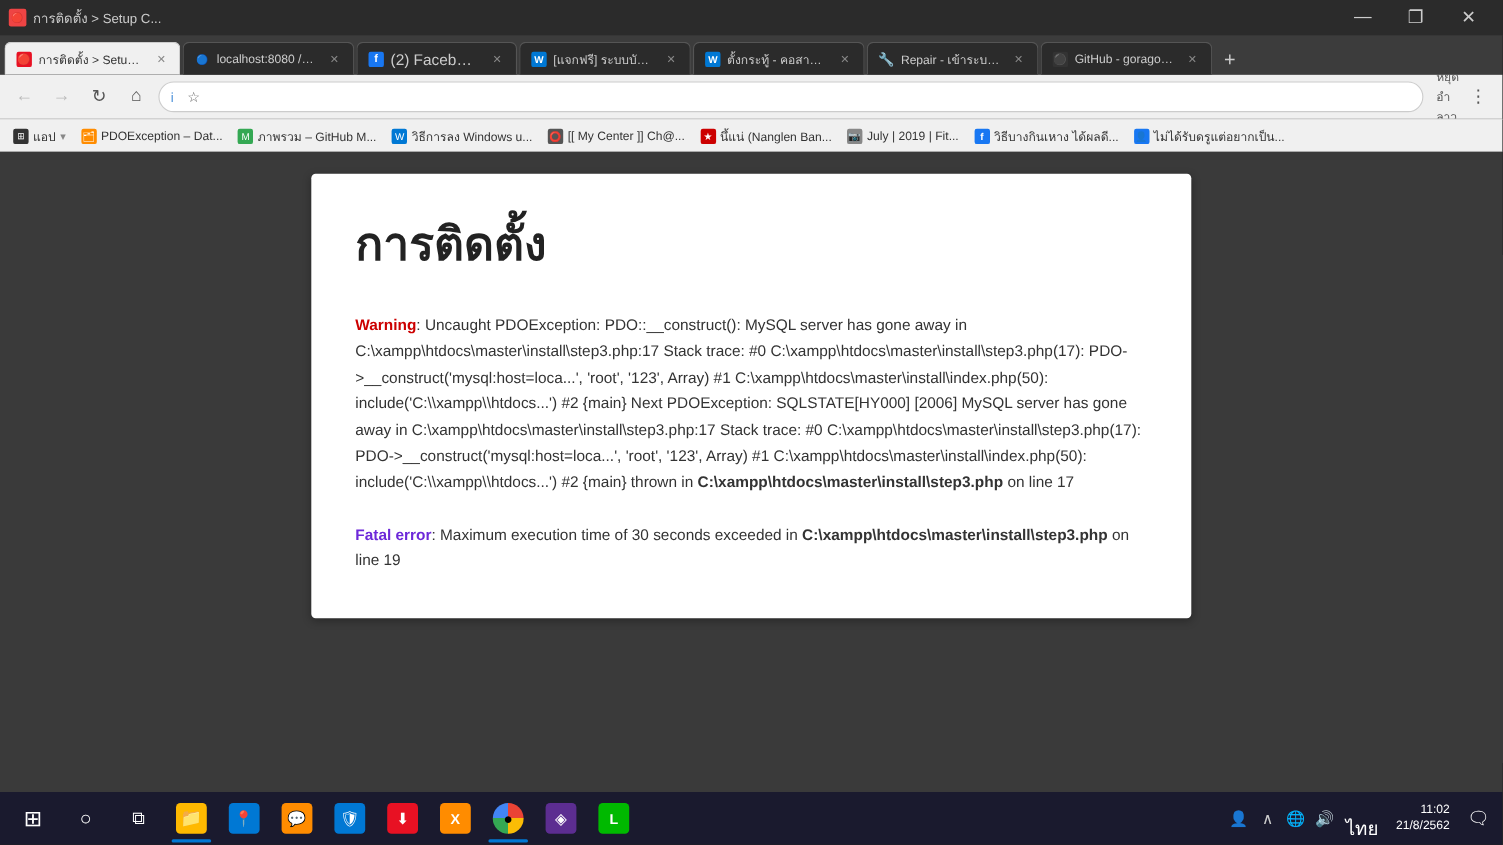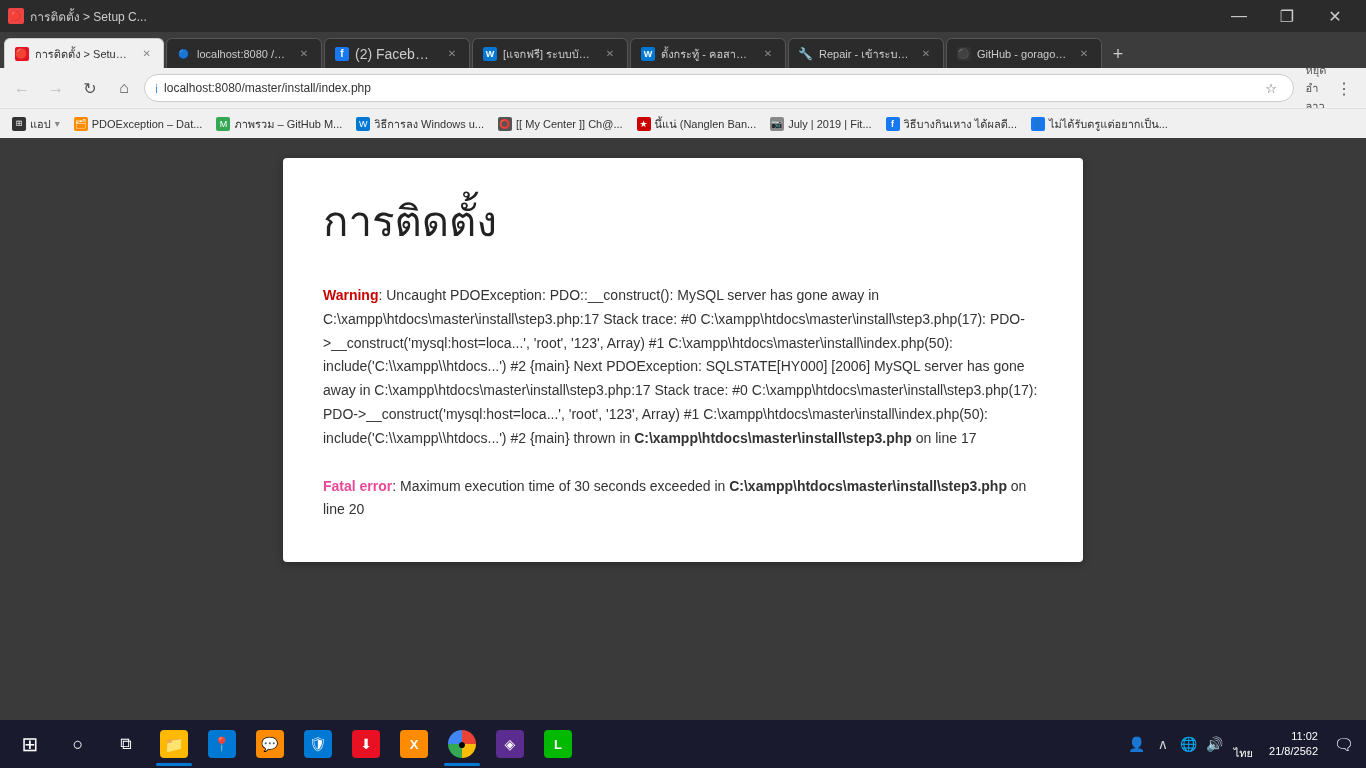--- a/index.html
+++ b/index.html
@@ -131,32 +131,32 @@
     .white-card {
       background: white;
       border-radius: 4px;
       padding: 30px 40px 40px 40px;
       max-width: 800px;
       width: 100%;
       box-shadow: 0 2px 8px rgba(0,0,0,0.3);
     }
     .page-heading {
       font-size: 42px;
-      font-weight: normal;
+      font-weight: bold;
       color: #222;
       margin-bottom: 30px;
       font-family: 'Tahoma', sans-serif;
     }
     .error-block {
       font-size: 14px;
       line-height: 1.7;
       color: #333;
     }
     .error-label-warning { color: #cc0000; font-weight: bold; }
-    .error-label-fatal { color: #ec4899; font-weight: bold; }
+    .error-label-fatal { color: #6d28d9; font-weight: bold; }
     .error-path { font-weight: bold; color: #333; }
     .error-line-bold { font-weight: normal; }
     .fatal-block { margin-top: 24px; }
 
     
     .taskbar {
       background: #1a1a2e;
       height: 48px;
       display: flex;
       align-items: center;
@@ -164,21 +164,21 @@
       flex-shrink: 0;
       gap: 4px;
     }
     .tapp { width: 44px; height: 44px; display: flex; align-items: center; justify-content: center; border-radius: 4px; cursor: pointer; position: relative; }
     .tapp-icon { width: 28px; height: 28px; border-radius: 4px; display: flex; align-items: center; justify-content: center; font-size: 16px; }
     .taskbar-spacer { flex: 1; }
     .taskbar-tray { display: flex; align-items: center; gap: 4px; color: white; font-size: 11px; }
     .tray-icon { width: 22px; height: 22px; display: flex; align-items: center; justify-content: center; font-size: 14px; color: #ccc; cursor: pointer; }
     .tray-clock { text-align: right; font-size: 11px; color: white; line-height: 1.4; padding: 0 8px; cursor: pointer; }
     .tray-notif { width: 28px; height: 28px; display: flex; align-items: center; justify-content: center; color: white; font-size: 16px; cursor: pointer; }
-    .tray-lang { font-size: 11px; color: white; padding: 0 4px; margin-top: 17px; }
+    .tray-lang { font-size: 17px; color: white; padding: 0 4px; margin-top: 17px; }
 
     
     .ic-orange { background: #ff8c00; color: white; }
     .ic-blue { background: #0078d4; color: white; }
     .ic-yellow { background: #ffb900; color: white; }
     .ic-red { background: #e81123; color: white; }
     .ic-dark { background: #333; color: white; }
     .ic-fb { background: #1877f2; color: white; }
     .ic-line { background: #00b900; color: white; }
     .ic-vs { background: #5c2d91; color: white; }
@@ -238,21 +238,20 @@
   <div class="tab-new">+</div>
 </div>
 
 <div class="address-bar">
   <button class="nav-btn disabled">←</button>
   <button class="nav-btn disabled">→</button>
   <button class="nav-btn">↻</button>
   <button class="nav-btn">⌂</button>
   <div class="address-input-wrap">
     <span class="lock-icon">ℹ</span>
-    <span class="address-text">localhost:8080/master/install/index.php</span>
     <div class="address-icons">
       <span class="addr-btn">☆</span>
     </div>
   </div>
   <div style="display:flex;align-items:center;gap:2px;margin-left:4px;">
     <span class="addr-btn" style="font-size:11px;color:#555;padding:0 6px;">หยุดอำลาว</span>
     <button class="menu-btn">⋮</button>
   </div>
 </div>
 
@@ -297,21 +296,21 @@
 </div>
 
 <div class="page-content">
   <div class="white-card">
     <div class="page-heading">การติดตั้ง</div>
     <div class="error-block">
       <p>
         <span class="error-label-warning">Warning</span><span>: Uncaught PDOException: PDO::__construct(): MySQL server has gone away in C:\xampp\htdocs\master\install\step3.php:17 Stack trace: #0 C:\xampp\htdocs\master\install\step3.php(17): PDO-&gt;__construct('mysql:host=loca...', 'root', '123', Array) #1 C:\xampp\htdocs\master\install\index.php(50): include('C:\\xampp\\htdocs...') #2 {main} Next PDOException: SQLSTATE[HY000] [2006] MySQL server has gone away in C:\xampp\htdocs\master\install\step3.php:17 Stack trace: #0 C:\xampp\htdocs\master\install\step3.php(17): PDO-&gt;__construct('mysql:host=loca...', 'root', '123', Array) #1 C:\xampp\htdocs\master\install\index.php(50): include('C:\\xampp\\htdocs...') #2 {main} thrown in </span><span class="error-path">C:\xampp\htdocs\master\install\step3.php</span><span> on line </span><span class="error-line-bold">17</span>
       </p>
       <p class="fatal-block">
-        <span class="error-label-fatal">Fatal error</span><span>: Maximum execution time of 30 seconds exceeded in </span><span class="error-path">C:\xampp\htdocs\master\install\step3.php</span><span> on line </span><span class="error-line-bold">20</span>
+        <span class="error-label-fatal">Fatal error</span><span>: Maximum execution time of 30 seconds exceeded in </span><span class="error-path">C:\xampp\htdocs\master\install\step3.php</span><span> on line </span><span class="error-line-bold">19</span>
       </p>
     </div>
   </div>
 </div>
 
 <div class="taskbar">
   <div class="tapp">
     <div class="tapp-icon" style="color:white;font-size:20px;">⊞</div>
   </div>
   <div class="tapp">

